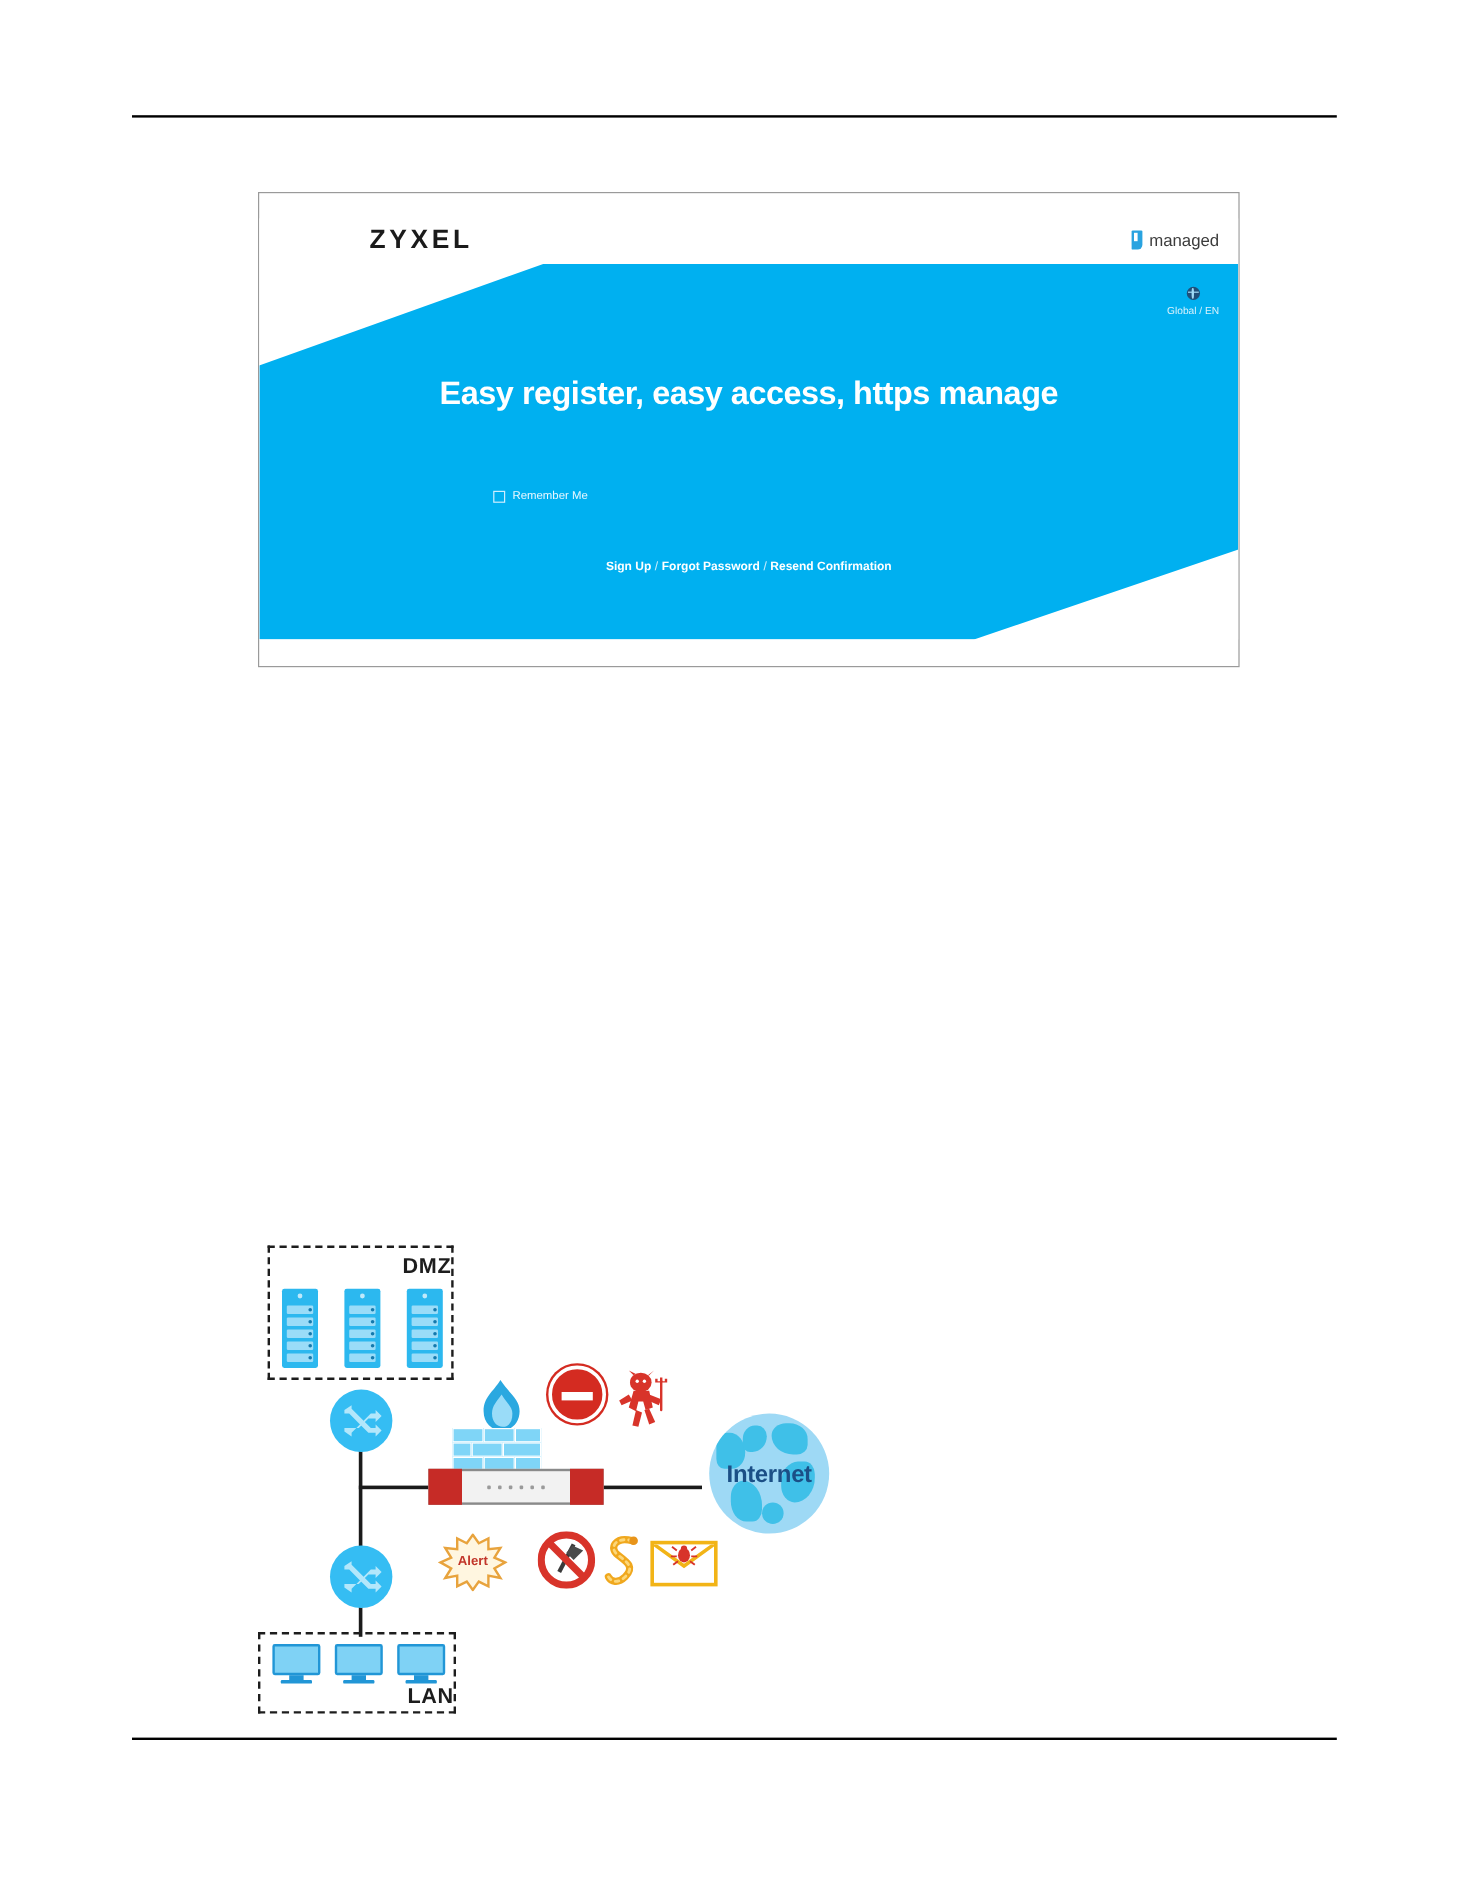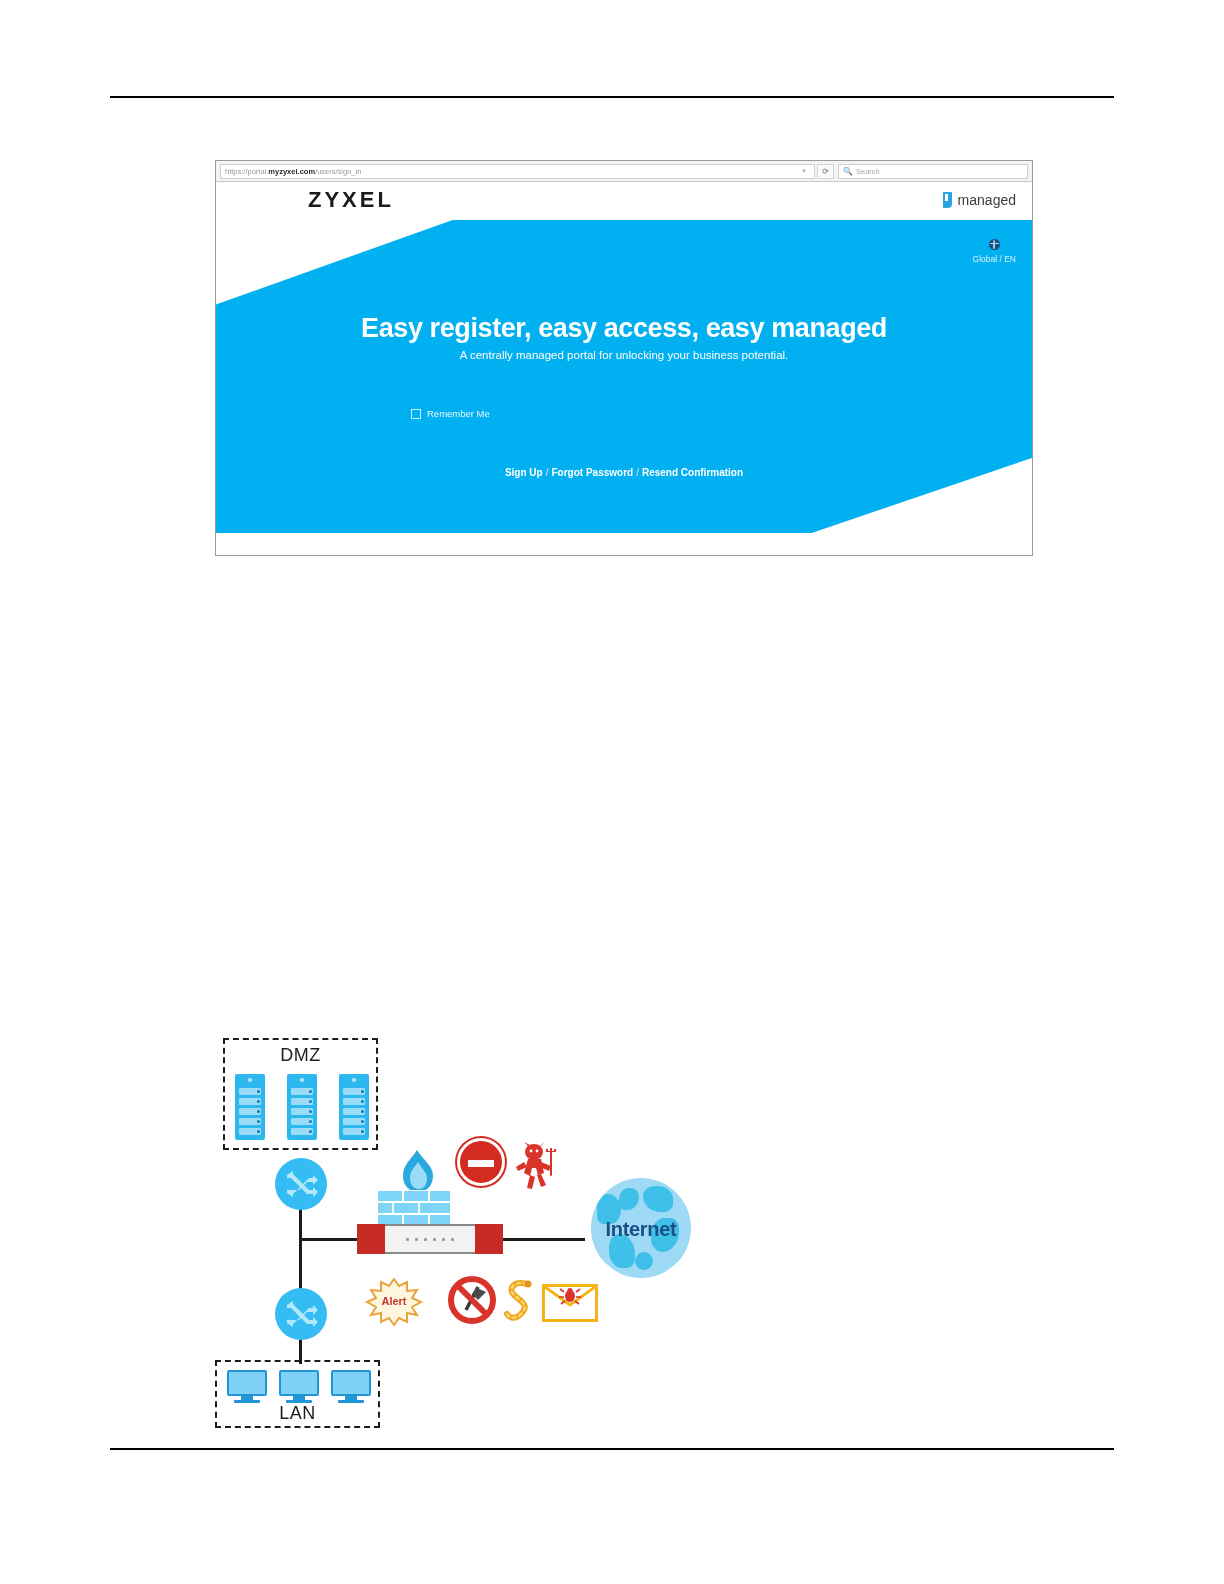--- a/index.html
+++ b/index.html
@@ -339,23 +339,23 @@
   .zone-box {
     position: absolute;
     border: 2px dashed #1d1d1d;
     box-sizing: border-box;
   }
   .zone-dmz { left: 18px; top: 8px; width: 155px; height: 112px; }
   .zone-lan { left: 10px; top: 330px; width: 165px; height: 68px; }
   .zone-label {
     position: absolute;
     width: 100%;
-    text-align: center;
+    text-align: right;
     font-size: 18px;
-    font-weight: normal;
+    font-weight: bold;
     color: #1d1d1d;
     letter-spacing: 0.5px;
   }
   .zone-dmz .zone-label { top: 5px; }
   .zone-lan .zone-label { bottom: 2px; }
 
   .server {
     position: absolute;
     width: 30px;
     height: 66px;
@@ -585,53 +585,38 @@
   .m1 { left: 10px; } .m2 { left: 62px; } .m3 { left: 114px; }
   .link-lan { width: 3px; left: 94px; top: 300px; height: 34px; }
 </style>
 </head>
 <body>
 
 <div class="page-rule top"></div>
 
 <div class="browser-shot">
 
-  <div class="url-bar">
-    <div class="url-field">
-      <span class="u-dim">https://portal.</span>
-        <span class="u-bold">myzyxel.com</span>
-        <span class="u-dim">/users/sign_in</span>
-      <span style="flex:1"></span>
-      <span class="url-dropdown">▼</span>
-    </div>
-    <div class="tb-btn">⟳</div>
-    <div class="search-field">
-      <span class="mag">🔍</span>
-      <span>Search</span>
-    </div>
-  </div>
 
   <div class="site-header">
     <div class="zyxel-logo">ZYXEL</div>
     <div class="myzyxel-brand">
       <span class="myzyxel-mark"></span>
       <span class="myzyxel-text">managed</span>
     </div>
   </div>
 
   <div class="hero">
     <div class="hero-shape"></div>
 
     <div class="lang-select">
       <span class="globe-ic"></span>
       <span>Global / EN</span>
     </div>
 
-    <div class="hero-title">Easy register, easy access, easy managed</div>
-    <div class="hero-sub">A centrally managed portal for unlocking your business potential.</div>
+    <div class="hero-title">Easy register, easy access, https manage</div>
 
 
     <div class="remember-row">
       <span class="remember-box"></span>
       <span>Remember Me</span>
     </div>
 
     <div class="hero-links">
       <a href="#">Sign Up</a><span class="sep">/</span><a href="#">Forgot Password</a><span class="sep">/</span><a href="#">Resend Confirmation</a>
     </div>

